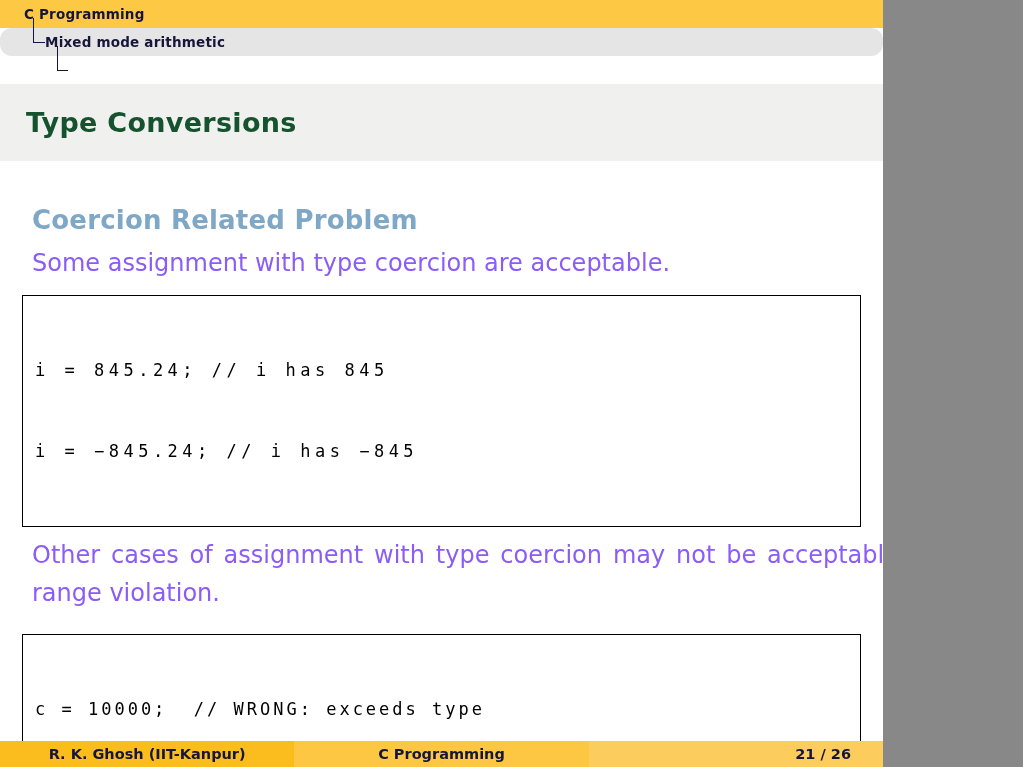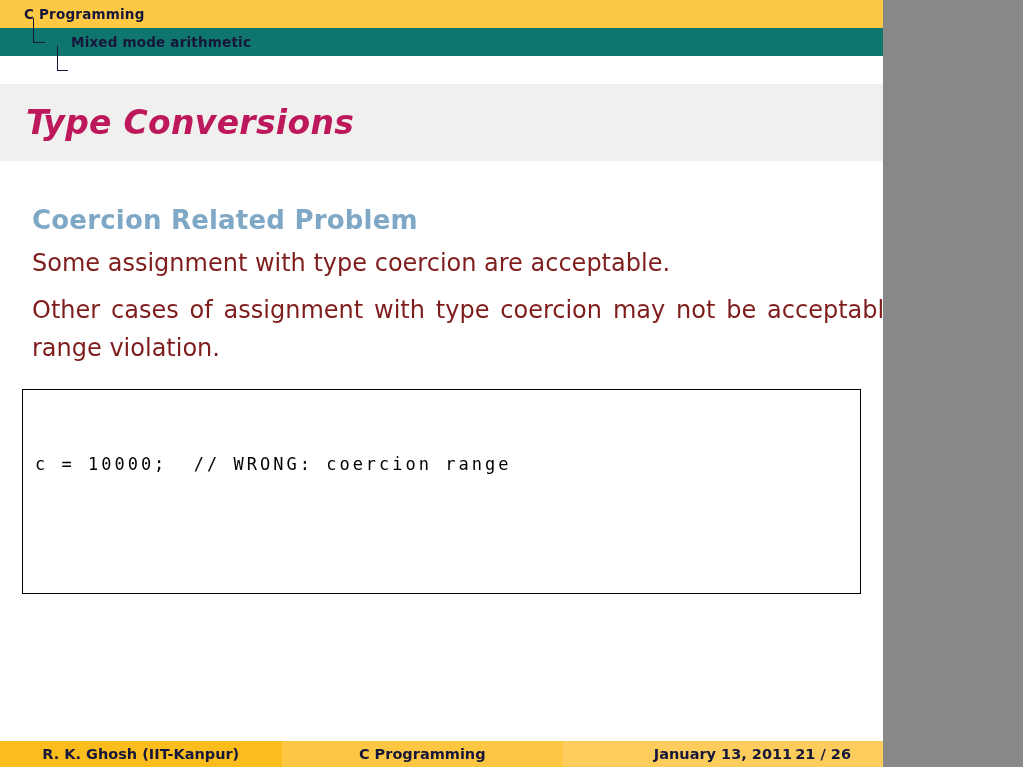--- a/index.html
+++ b/index.html
@@ -20,59 +20,58 @@
     height: 28px;
     display: flex;
     align-items: center;
     font-size: 13.5px;
     font-weight: bold;
     color: #16163a;
     letter-spacing: 0.2px;
   }
   .nav-row-1 { background: #fdc843; padding-left: 24px; }
   .nav-row-2 { background: #fbc120; padding-left: 48px; }
-  .nav-row-3 { background: #0f766e; padding-left: 71px; }
+  .nav-row-3 { background: #e5e5e5; padding-left: 45px; border-radius: 12px; }
   .tree-connector {
     position: absolute;
     border-left: 1.5px solid #16163a;
     border-bottom: 1.5px solid #16163a;
   }
   .tree-connector.c1 { left: 33px; top: 18px; width: 12px; height: 25px; }
   .tree-connector.c2 { left: 57px; top: 46px; width: 11px; height: 25px; }
 
   
   .titlebar {
     height: 77px;
     background: #f0f0ee;
     display: flex;
     align-items: center;
     padding-left: 26px;
   }
   .frame-title {
-    font-size: 33px;
+    font-size: 27px;
     font-weight: bold;
-    color: #be185d;
+    color: #14532d;
     letter-spacing: 0.3px;
-    font-style: italic;
   }
 
   
   .body { padding: 0 22px; }
   .section-heading {
     margin: 44px 0 8px 10px;
     font-size: 26px;
     font-weight: bold;
     color: #7fa8c6;
     letter-spacing: 0.2px;
   }
   .para {
     margin: 9px 0 0 10px;
     font-size: 24px;
     line-height: 38px;
-    color: #7f1d1d;
+    color: #8b5cf6;
   }
   .para-justified {
     width: 958px;
     text-align: justify;
   }
   .codeblock {
     border: 1px solid #000000;
     margin-top: 13px;
     padding: 7px 6px 7px 12px;
     font-family: "DejaVu Sans Mono", "Liberation Mono", monospace;
@@ -126,36 +125,39 @@
 
   <div class="titlebar">
     <span class="frame-title">Type Conversions</span>
   </div>
 
   <main class="body">
     <h2 class="section-heading">Coercion Related Problem</h2>
 
     <p class="para">Some assignment with type coercion are acceptable.</p>
 
+    <div class="codeblock codeblock-1">
+      <div>i = 845.24; // i has 845</div>
+      <div>i = −845.24; // i has −845</div>
+    </div>
 
     <p class="para para-justified">Other cases of assignment with type coercion may not be acceptable due to range violation.</p>
 
     <div class="codeblock codeblock-2">
-      <div>c = 10000;  // WRONG: coercion range</div>
+      <div>c = 10000;  // WRONG: exceeds type</div>
       
       
     </div>
   </main>
 
   <footer class="footline">
     <div class="foot-seg foot-author">
       <span>R. K. Ghosh  (IIT-Kanpur)</span>
     </div>
     <div class="foot-seg foot-title">
       <span>C Programming</span>
     </div>
     <div class="foot-seg foot-date">
-      <span class="date-text">January 13, 2011</span>
       <span class="page-num">21 / 26</span>
     </div>
   </footer>
 
 </div>
 
 </body></html>

